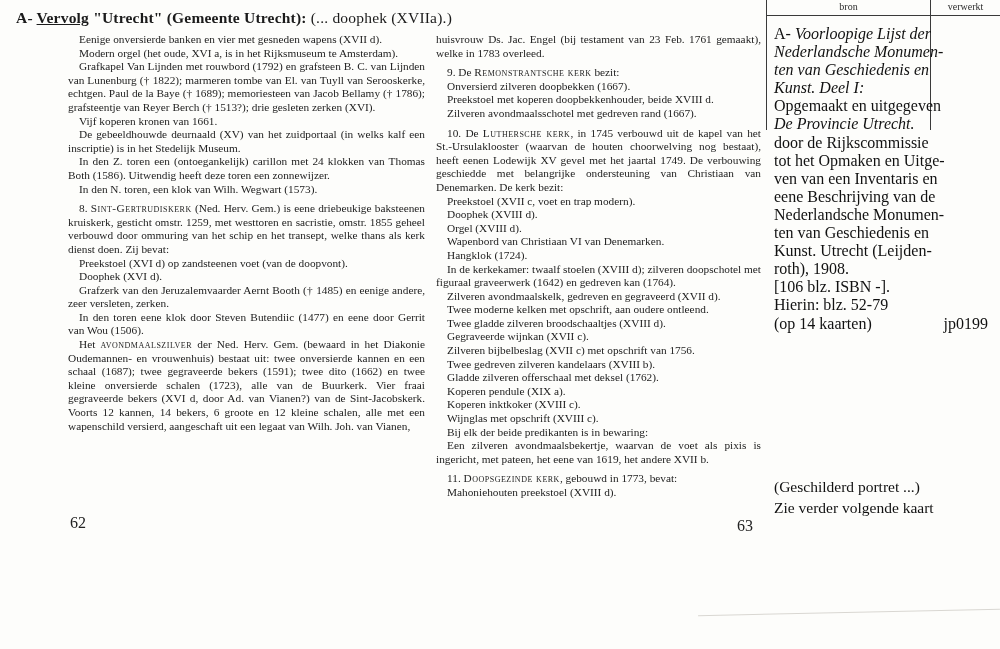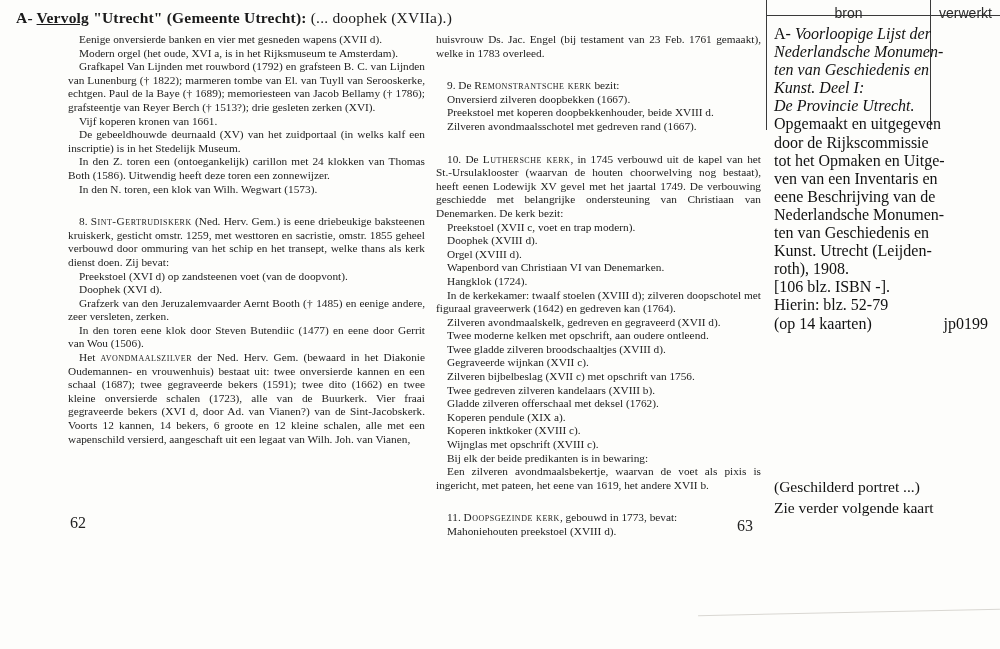--- a/index.html
+++ b/index.html
@@ -18,33 +18,33 @@
   
   .col{
     position:absolute;top:33px;
     font-size:11.3px;line-height:13.6px;text-align:justify;
     color:#222;
   }
   .col-left{left:68px;width:357px;}
   .col-mid{left:436px;width:325px;}
   .para{margin:0;}
   .para.indent{text-indent:11px;}
-  .para.section{margin-top:19px;}
+  .para.section{margin-top:6px;}
   .sc{font-variant:small-caps;letter-spacing:.5px;}
   .pageno{position:absolute;font-size:16px;color:#222;}
   .pageno-left{left:70px;top:514px;}
   .pageno-mid{left:737px;top:517px;}
   
   .sb-vline{position:absolute;top:0;width:1px;height:130px;background:#3a3a3a;}
   .sb-vline-left{left:766px;}
   .sb-vline-mid{left:930px;}
   .sb-hline{position:absolute;left:766px;top:15px;width:234px;height:1px;background:#3a3a3a;}
   .sb-col-label{
-    position:absolute;top:6px;height:15px;
-    font-family:Liberation Sans, sans-serif;font-size:14px;line-height:14px;
+    position:absolute;top:0;height:15px;
+    font-family:Liberation Serif, serif;font-size:10px;line-height:14px;
     color:#2b2b2b;text-align:center;
   }
   .sb-bron{left:767px;width:163px;}
   .sb-verwerkt{left:931px;width:69px;}
   .sb-text{
     position:absolute;left:774px;top:25px;width:214px;
     font-size:16px;line-height:18.1px;color:#111;
   }
   .sb-notes{
     position:absolute;left:774px;top:477px;width:220px;
@@ -120,22 +120,22 @@
   <div class="sb-vline sb-vline-mid"></div>
   <div class="sb-hline"></div>
   <div class="sb-col-label sb-bron">bron</div>
   <div class="sb-col-label sb-verwerkt">verwerkt</div>
 
   <div class="sb-text">
       <div class="sline"><span>A- </span><span class="it">Voorloopige Lijst der</span></div>
       <div class="sline"><span class="it">Nederlandsche Monumen-</span></div>
       <div class="sline"><span class="it">ten van Geschiedenis en</span></div>
       <div class="sline"><span class="it">Kunst. Deel I:</span></div>
+      <div class="sline"><span>Opgemaakt en uitgegeven</span></div>
       <div class="sline"><span class="it">De Provincie Utrecht.</span></div>
-      <div class="sline"><span>Opgemaakt en uitgegeven</span></div>
       <div class="sline"><span>door de Rijkscommissie</span></div>
       <div class="sline"><span>tot het Opmaken en Uitge-</span></div>
       <div class="sline"><span>ven van een Inventaris en</span></div>
       <div class="sline"><span>eene Beschrijving van de</span></div>
       <div class="sline"><span>Nederlandsche Monumen-</span></div>
       <div class="sline"><span>ten van Geschiedenis en</span></div>
       <div class="sline"><span>Kunst. Utrecht (Leijden-</span></div>
       <div class="sline"><span>roth), 1908.</span></div>
       <div class="sline"><span>[106 blz. ISBN -].</span></div>
       <div class="sline"><span>Hierin: blz. 52-79</span></div>

